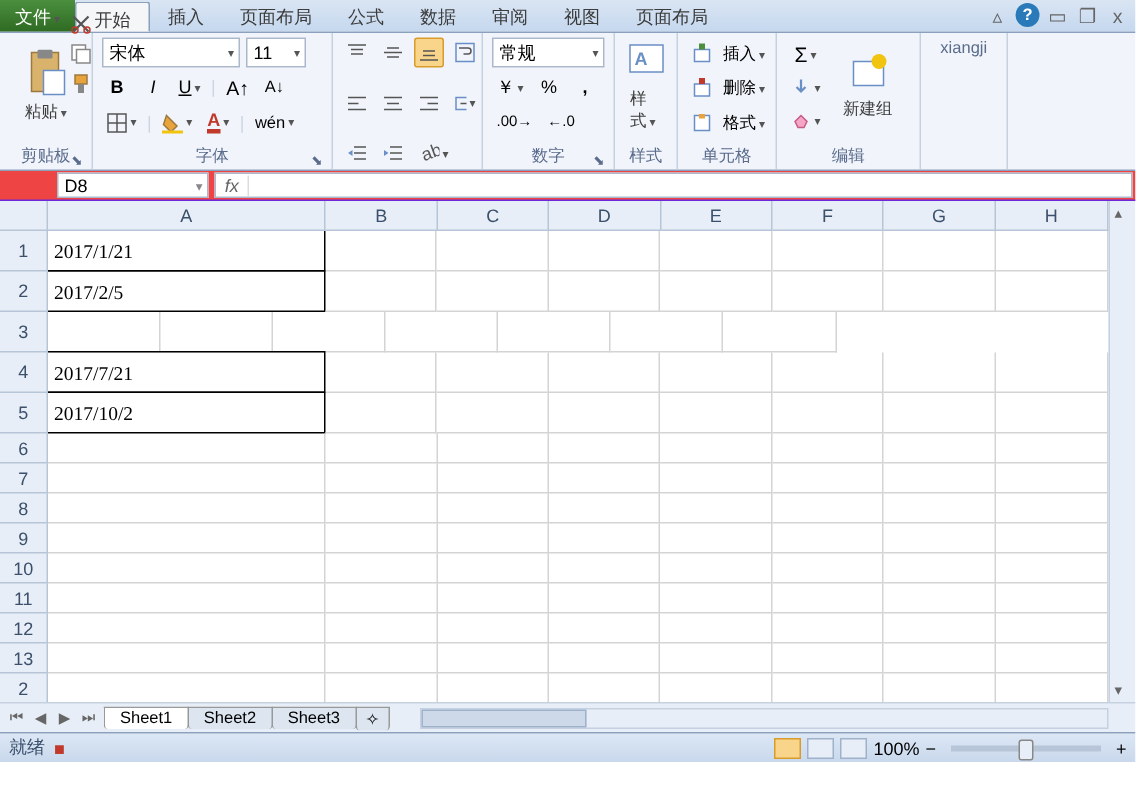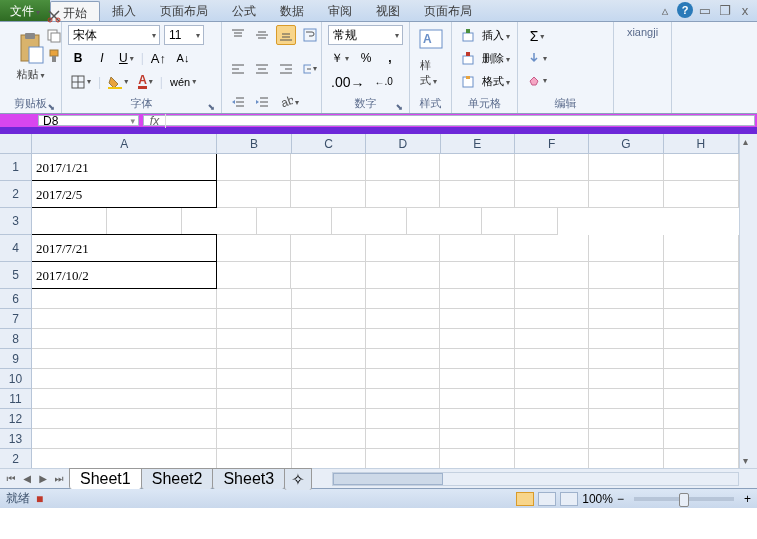--- a/index.html
+++ b/index.html
@@ -15,21 +15,21 @@
 .rgroup{border-right:1px solid #c5d1e0;padding:2px 6px 0;display:flex;flex-direction:column;justify-content:space-between}
 .rgroup-label{text-align:center;color:#5a6b8c;font-size:11px;padding:2px 0;position:relative}
 .rgroup-label.with-launcher::after{content:"⬊";position:absolute;right:0;bottom:1px;font-size:9px;color:#5a6b8c}
 .rrow{display:flex;gap:4px;align-items:center;height:22px}
 .rbtn{display:flex;align-items:center;justify-content:center;min-width:20px;height:20px;padding:0 2px;border:1px solid transparent;border-radius:2px}
 .bigbtn{display:flex;flex-direction:column;align-items:center;justify-content:center;padding:2px 4px;gap:2px;height:66px}
 .bigbtn-label{font-size:11px;color:#3b3b3b}
 .dd::after{content:"▾";font-size:8px;margin-left:2px;color:#555}
 .sel{border:1px solid #abb8cc;background:#fff;height:20px;padding:0 16px 0 4px;font-size:12px;position:relative;display:flex;align-items:center}
 .sel::after{content:"▾";position:absolute;right:3px;font-size:8px;color:#555}
-.namebox-row{display:flex;height:20px;border-bottom:7px solid #6d28d9;background:#d946ef}
+.namebox-row{display:flex;height:20px;border-bottom:1px solid #6d28d9;background:#ef4444}
 .namebox{width:101px;background:#fff;border:1px solid #abb8cc;margin:1px 0 1px 38px;padding:0 4px;display:flex;align-items:center;position:relative;font-size:12px}
 .namebox::after{content:"▾";position:absolute;right:3px;font-size:9px;color:#888}
 .fx-area{display:flex;align-items:center;flex:1;background:#fff;border:1px solid #abb8cc;margin:1px 2px 1px 4px}
 .fx-btn{width:22px;text-align:center;font-style:italic;color:#666;border-right:1px solid #ddd}
 .grid-wrap{position:relative;height:334px;overflow:hidden;display:flex}
 .corner{width:32px;height:20px;background:#e8eef7;border-right:1px solid #b7c5d8;border-bottom:1px solid #b7c5d8;position:absolute;top:0;left:0;z-index:3}
 .colheads{position:absolute;top:0;left:32px;right:18px;height:20px;display:flex;z-index:2;background:#e8eef7}
 .colhead{border-right:1px solid #b7c5d8;border-bottom:1px solid #b7c5d8;text-align:center;line-height:20px;color:#3b506b;font-size:12px}
 .rowheads{position:absolute;top:20px;left:0;width:32px;z-index:2;background:#e8eef7}
 .rowhead{height:20px;border-right:1px solid #b7c5d8;border-bottom:1px solid #b7c5d8;text-align:center;line-height:20px;color:#3b506b;font-size:12px}
@@ -37,21 +37,21 @@
 .cellrow{display:flex;height:20px}
 .cell{border-right:1px solid #d4d4d4;border-bottom:1px solid #d4d4d4;padding:0 4px;line-height:20px;font-family:SimSun,serif;font-size:13px;overflow:hidden;white-space:nowrap}
 .cell-A{text-align:left}
 .cell-bordered{border:1px solid #000!important;margin:-1px 0 0 -1px}
 .vscroll{position:absolute;top:0;right:0;width:18px;height:100%;background:#e8eef7;border-left:1px solid #c5d1e0}
 .vscroll::before{content:"▴";position:absolute;top:2px;left:3px;font-size:10px;color:#666}
 .vscroll::after{content:"▾";position:absolute;bottom:2px;left:3px;font-size:10px;color:#666}
 .sheet-tabs-row{display:flex;height:20px;background:#e8eef7;border-top:1px solid #c5d1e0;align-items:center}
 .stnav{display:flex;padding:0 4px;gap:2px}
 .stnav span{width:14px;text-align:center;color:#666;font-size:10px}
-.stab{background:#fff;border:1px solid #999;border-bottom:none;padding:1px 10px;margin-left:-1px;font-size:16px;border-radius:0 0 3px 3px}
+.stab{background:#fff;border:1px solid #999;border-bottom:none;padding:1px 10px;margin-left:-1px;font-size:11px;border-radius:0 0 3px 3px}
 .stab-active{background:#fff;font-weight:normal}
 .stab-inactive{background:#dce5f0}
 .hscroll{flex:1;margin:2px 18px 2px 20px;height:14px;background:#e8eef7;border:1px solid #c5d1e0;position:relative}
 .hscroll-thumb{position:absolute;left:0;width:110px;height:100%;background:#cdd9e8;border:1px solid #9fb2cc}
 .statusbar{display:flex;height:20px;background:linear-gradient(#dce7f5,#c9d8ec);border-top:1px solid #8ba0bc;align-items:center;padding:0 6px;justify-content:space-between}
 .status-left{display:flex;gap:6px;align-items:center;color:#3b506b}
 .status-right{display:flex;gap:4px;align-items:center}
 .viewbtn{width:18px;height:14px;border:1px solid #9fb2cc;background:#e8eef7}
 .viewbtn.active{background:#f8d58a;border-color:#d99b2a}
 .zoom-slider{width:100px;height:4px;background:#b7c5d8;position:relative;margin:0 6px}
@@ -260,21 +260,21 @@
         </div>
       <div class="rbtn">
           <span>%</span>
         </div>
       <div class="rbtn">
           <span style="font-weight:bold">,</span>
         </div>
     </div>
     <div class="rrow">
       <div class="rbtn">
-          <span style="font-size:14px">.00→</span>
+          <span style="font-size:10px">.00→</span>
         </div>
       <div class="rbtn">
           <span style="font-size:10px">←.0</span>
         </div>
     </div>
     <div class="rgroup-label with-launcher">数字</div>
   </div>
 
   <div class="rgroup" style="width:42px">
     <div class="bigbtn">
@@ -328,20 +328,27 @@
             <svg width="14" height="14">
               <path d="M7 2 L7 10 M4 7 L7 10 L10 7" fill="none" stroke="#6a8fc7" stroke-width="1.5"></path>
             </svg>
           </div>
         <div class="rbtn dd">
             <svg width="14" height="14">
               <path d="M3 8 L7 4 L11 8 L9 12 L5 12 Z" fill="#f5a6c4" stroke="#c75a88"></path>
             </svg>
           </div>
       </div>
+      <div class="bigbtn" style="flex:1">
+        <svg width="26" height="28">
+            <rect x="3" y="6" width="20" height="16" fill="#fff" stroke="#6a8fc7"></rect>
+            <circle cx="20" cy="6" r="5" fill="#f1c40f"></circle>
+          </svg>
+        <span class="bigbtn-label">新建组</span>
+      </div>
     </div>
     <div class="rgroup-label">编辑</div>
   </div>
 
   <div class="rgroup" style="width:58px">
     <div class="rgroup-label">xiangji</div>
   </div>
 </div>
 
 <div class="namebox-row">

